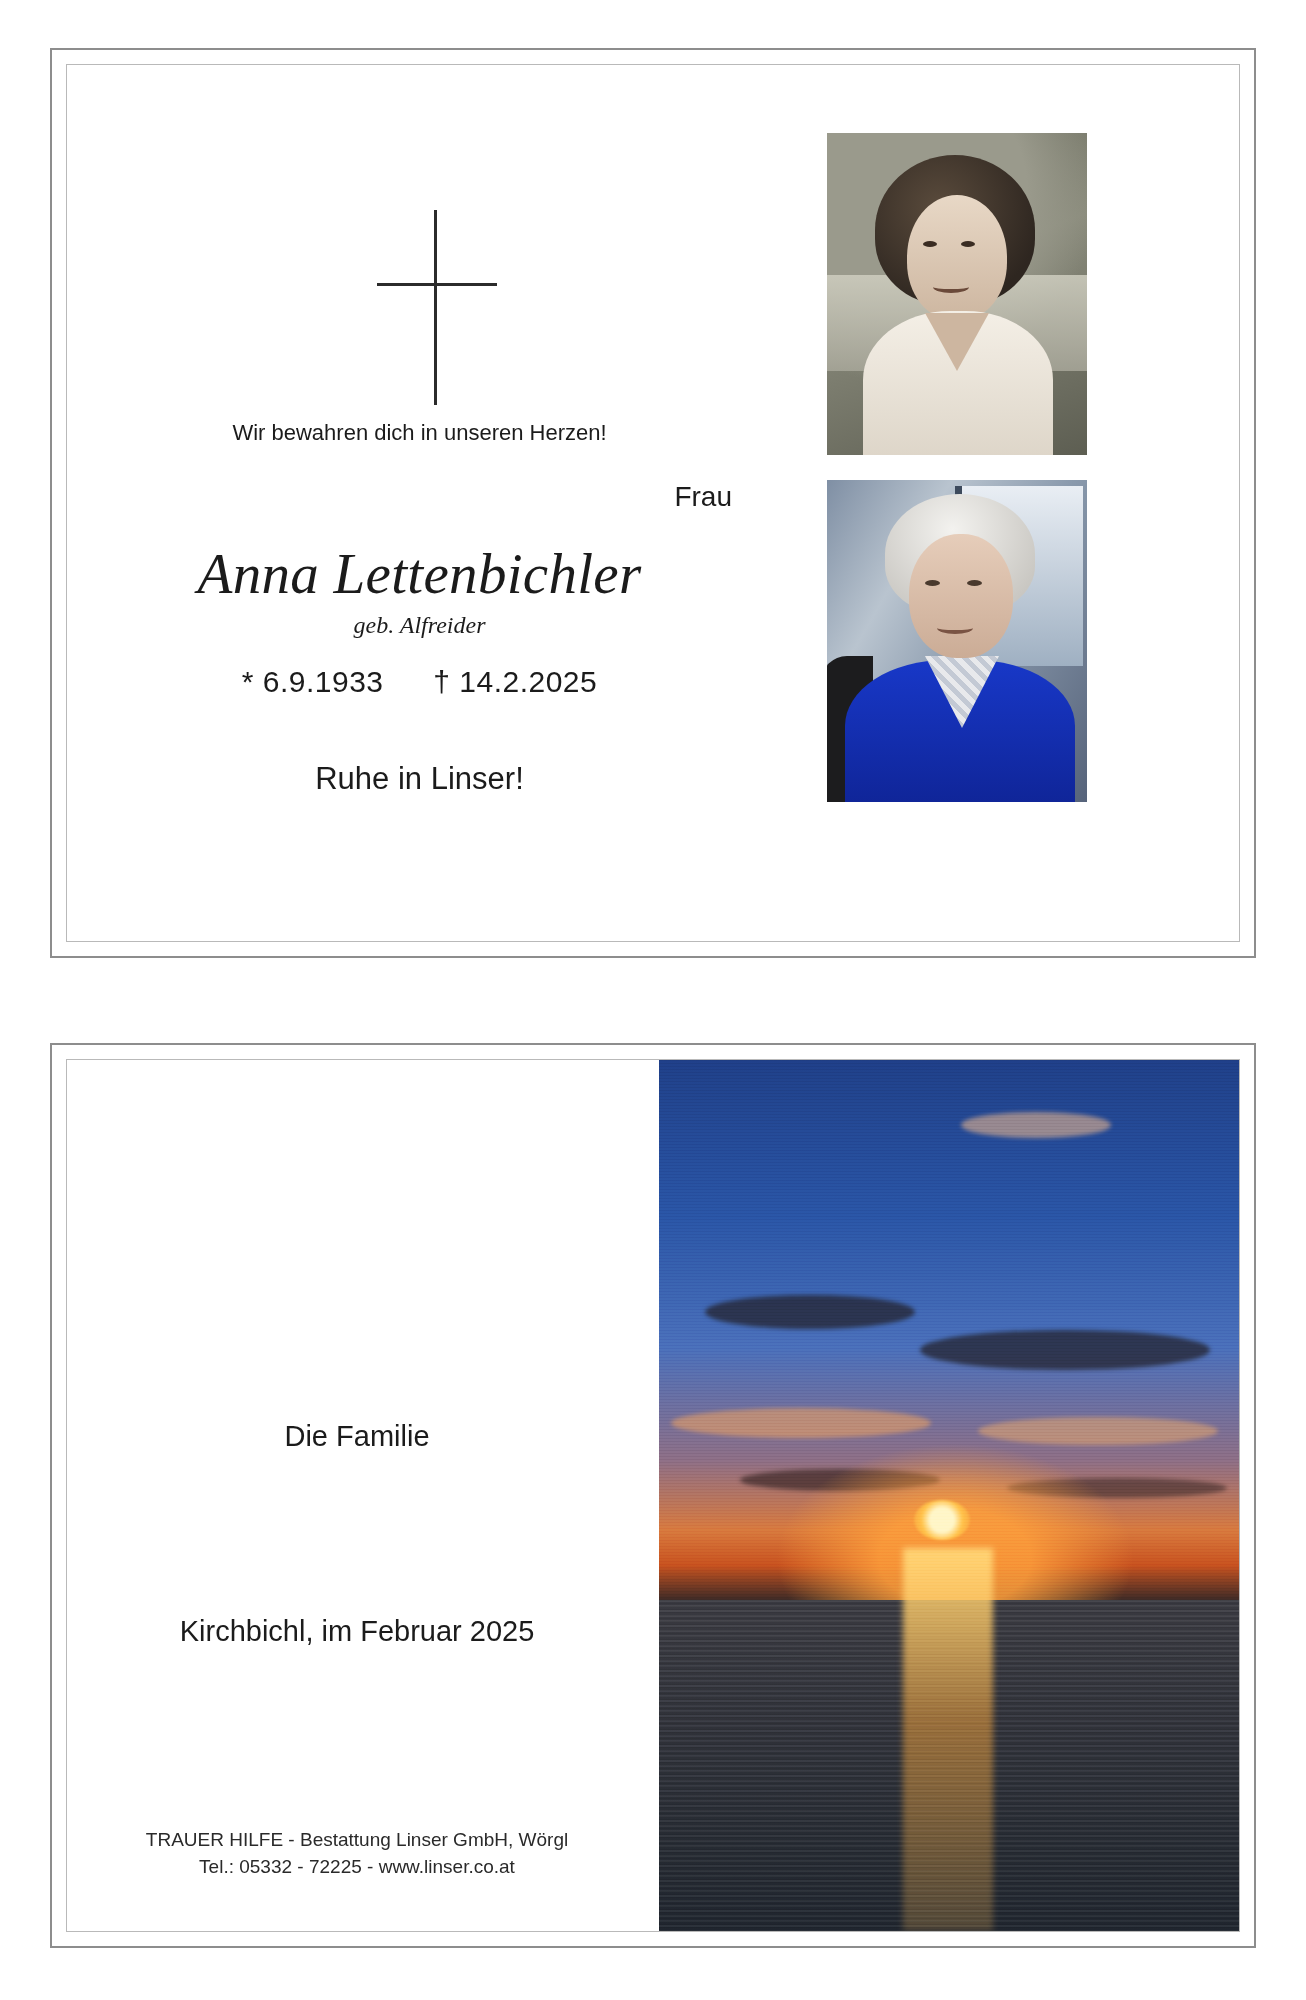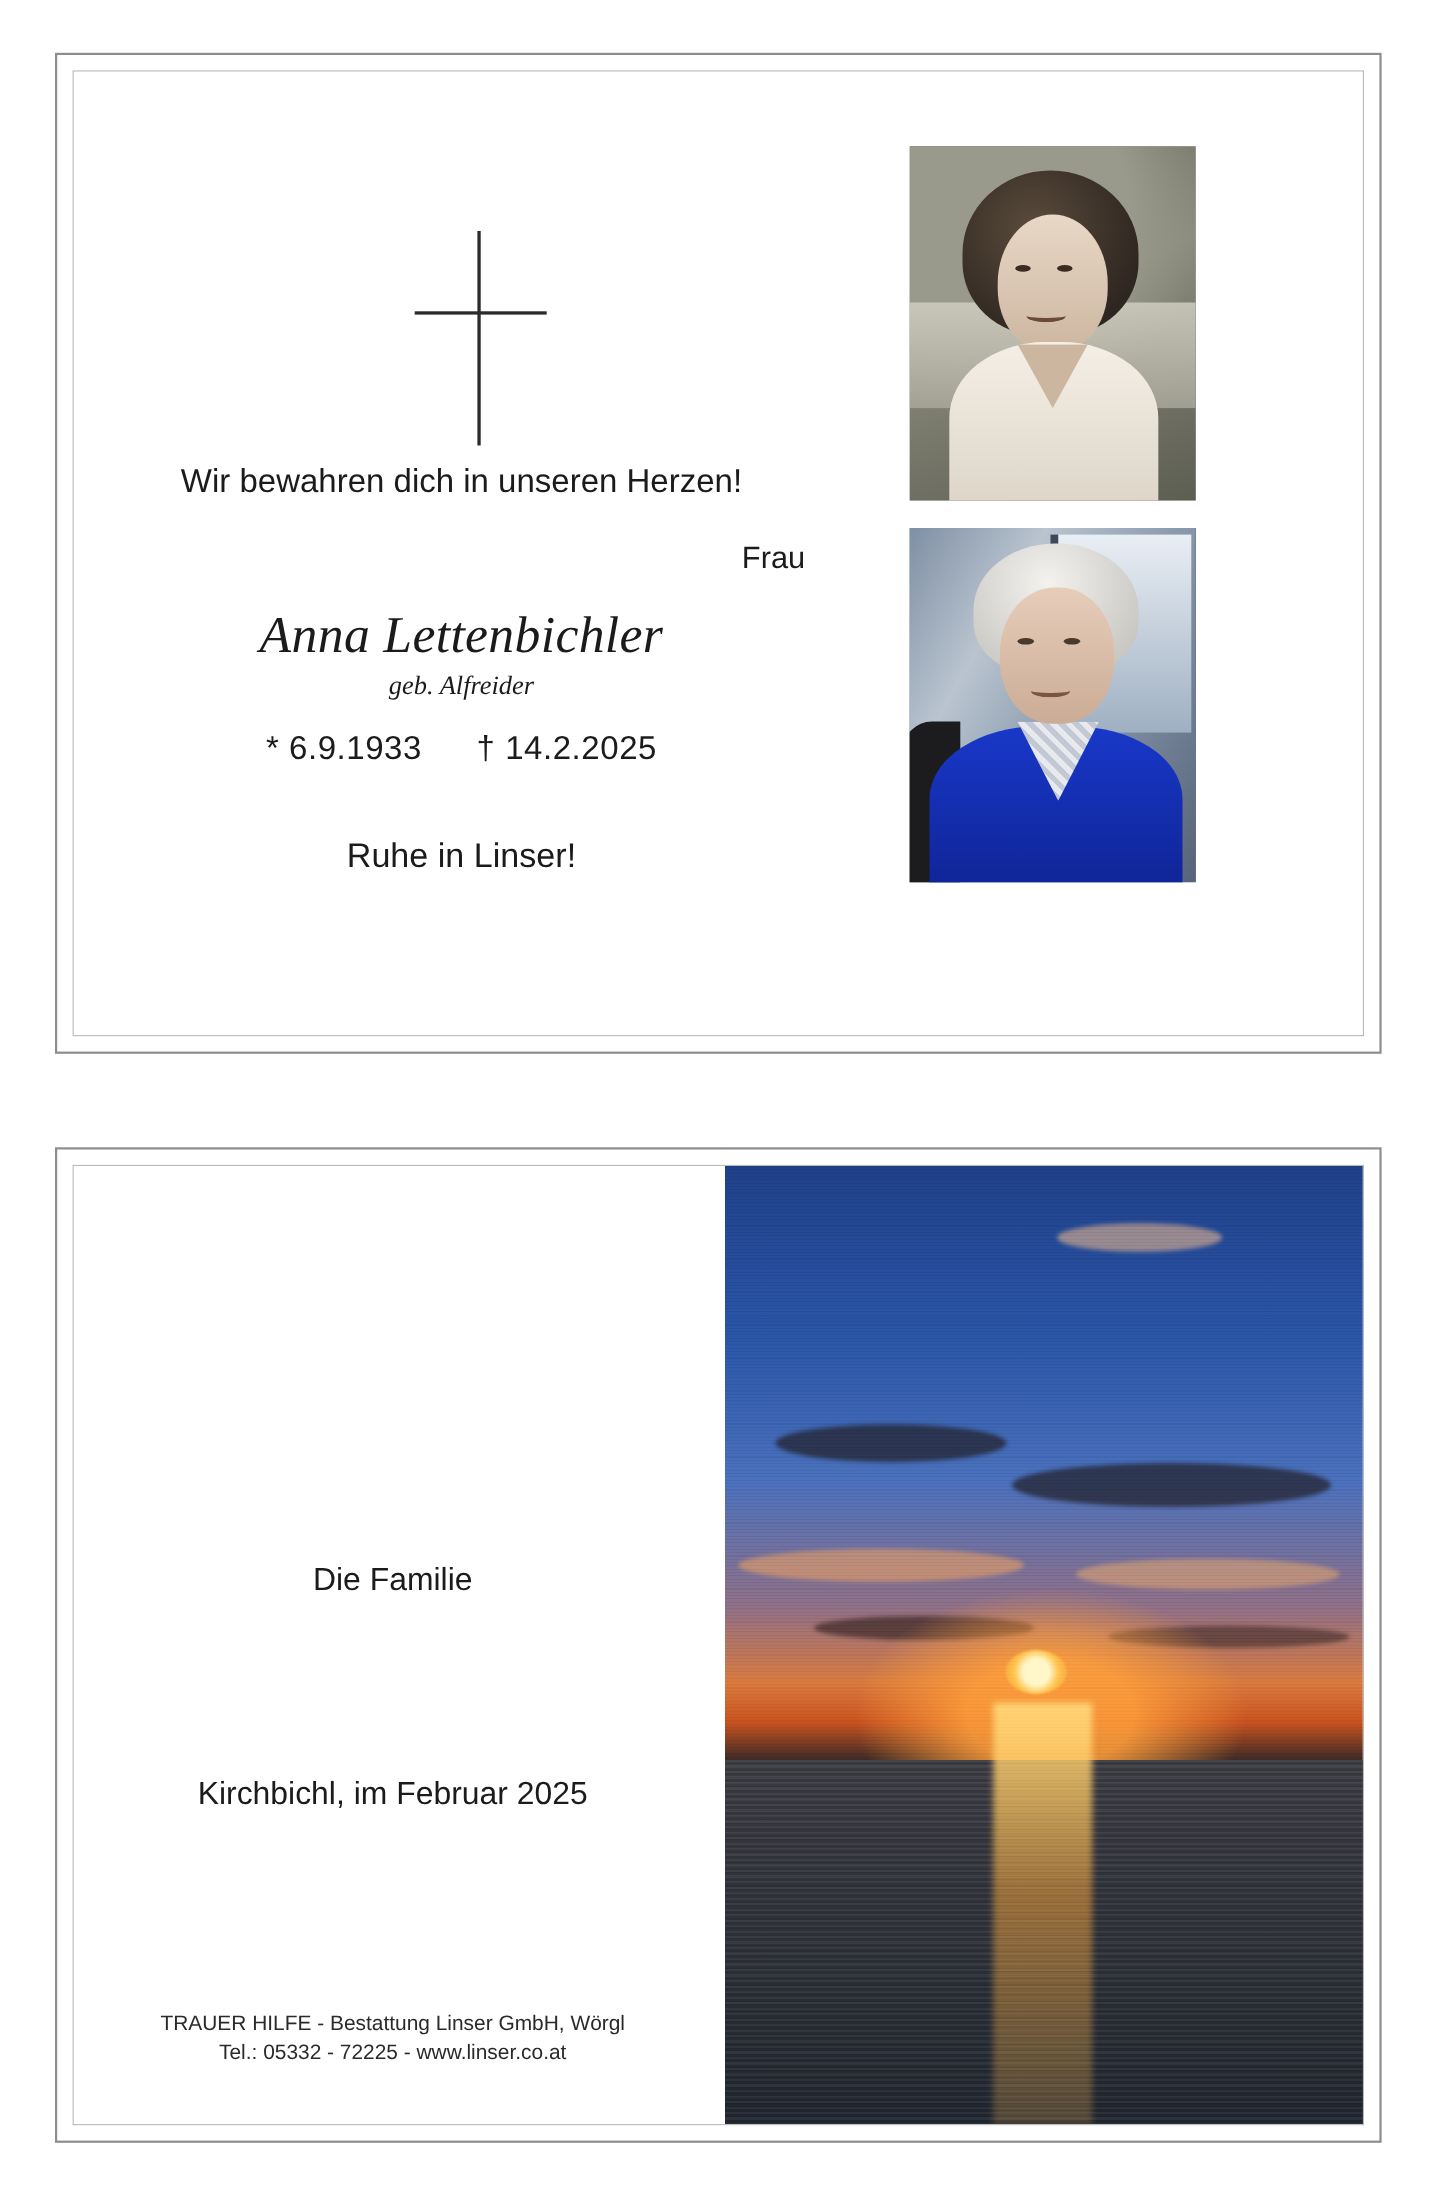--- a/index.html
+++ b/index.html
@@ -76,31 +76,31 @@
   
   .memorial-text {
     position: absolute;
     left: 40px;
     top: 355px;
     width: 625px;
     text-align: center;
     color: #1b1b1b;
   }
   .line-motto {
-    font-size: 30px;
+    font-size: 22px;
     line-height: 1.22;
     margin-bottom: 34px;
   }
   .line-salutation {
     font-size: 28px;
     margin-bottom: 28px;
     text-align: right;
   }
   .line-name {
-    font-size: 47px;
+    font-size: 57px;
     font-style: italic;
     font-family: "Liberation Serif", serif;
     letter-spacing: 0.3px;
     margin-bottom: 6px;
   }
   .line-maiden {
     font-size: 24px;
     font-style: italic;
     font-family: "Liberation Serif", serif;
     margin-bottom: 26px;

